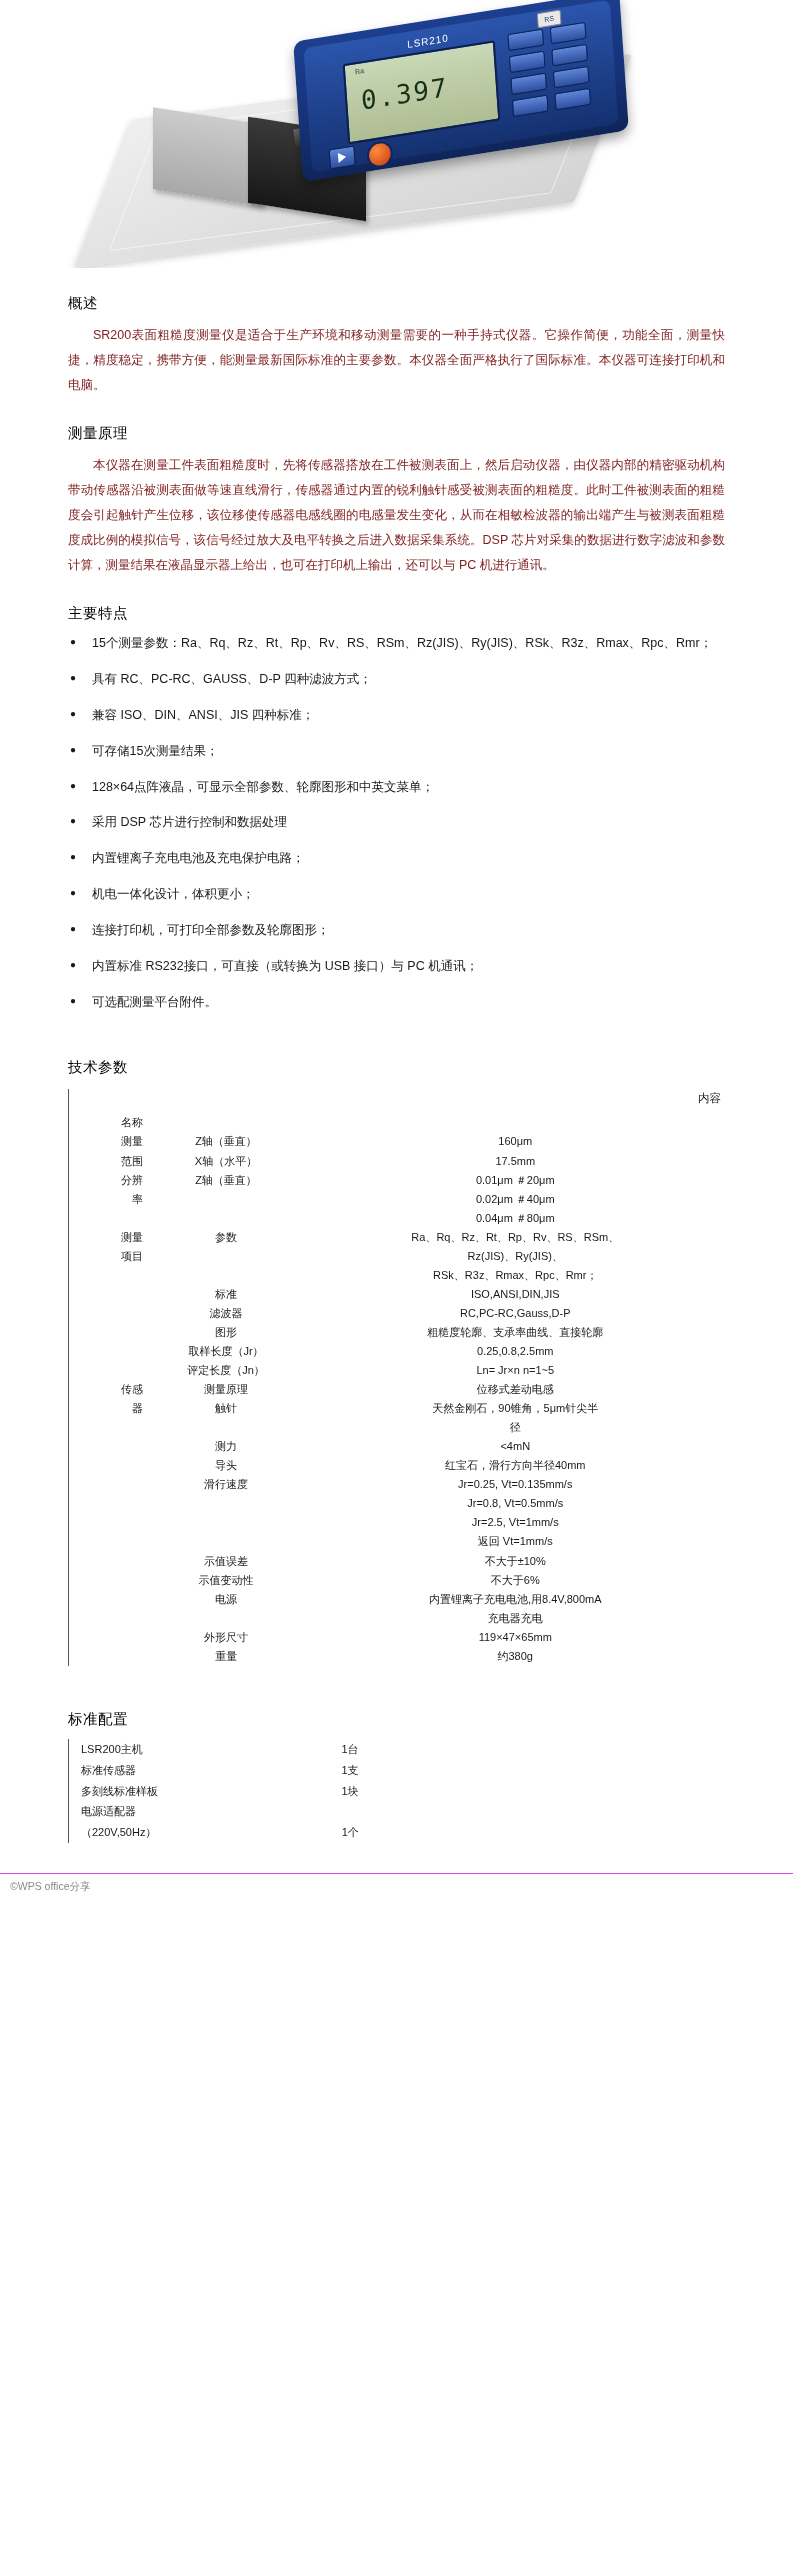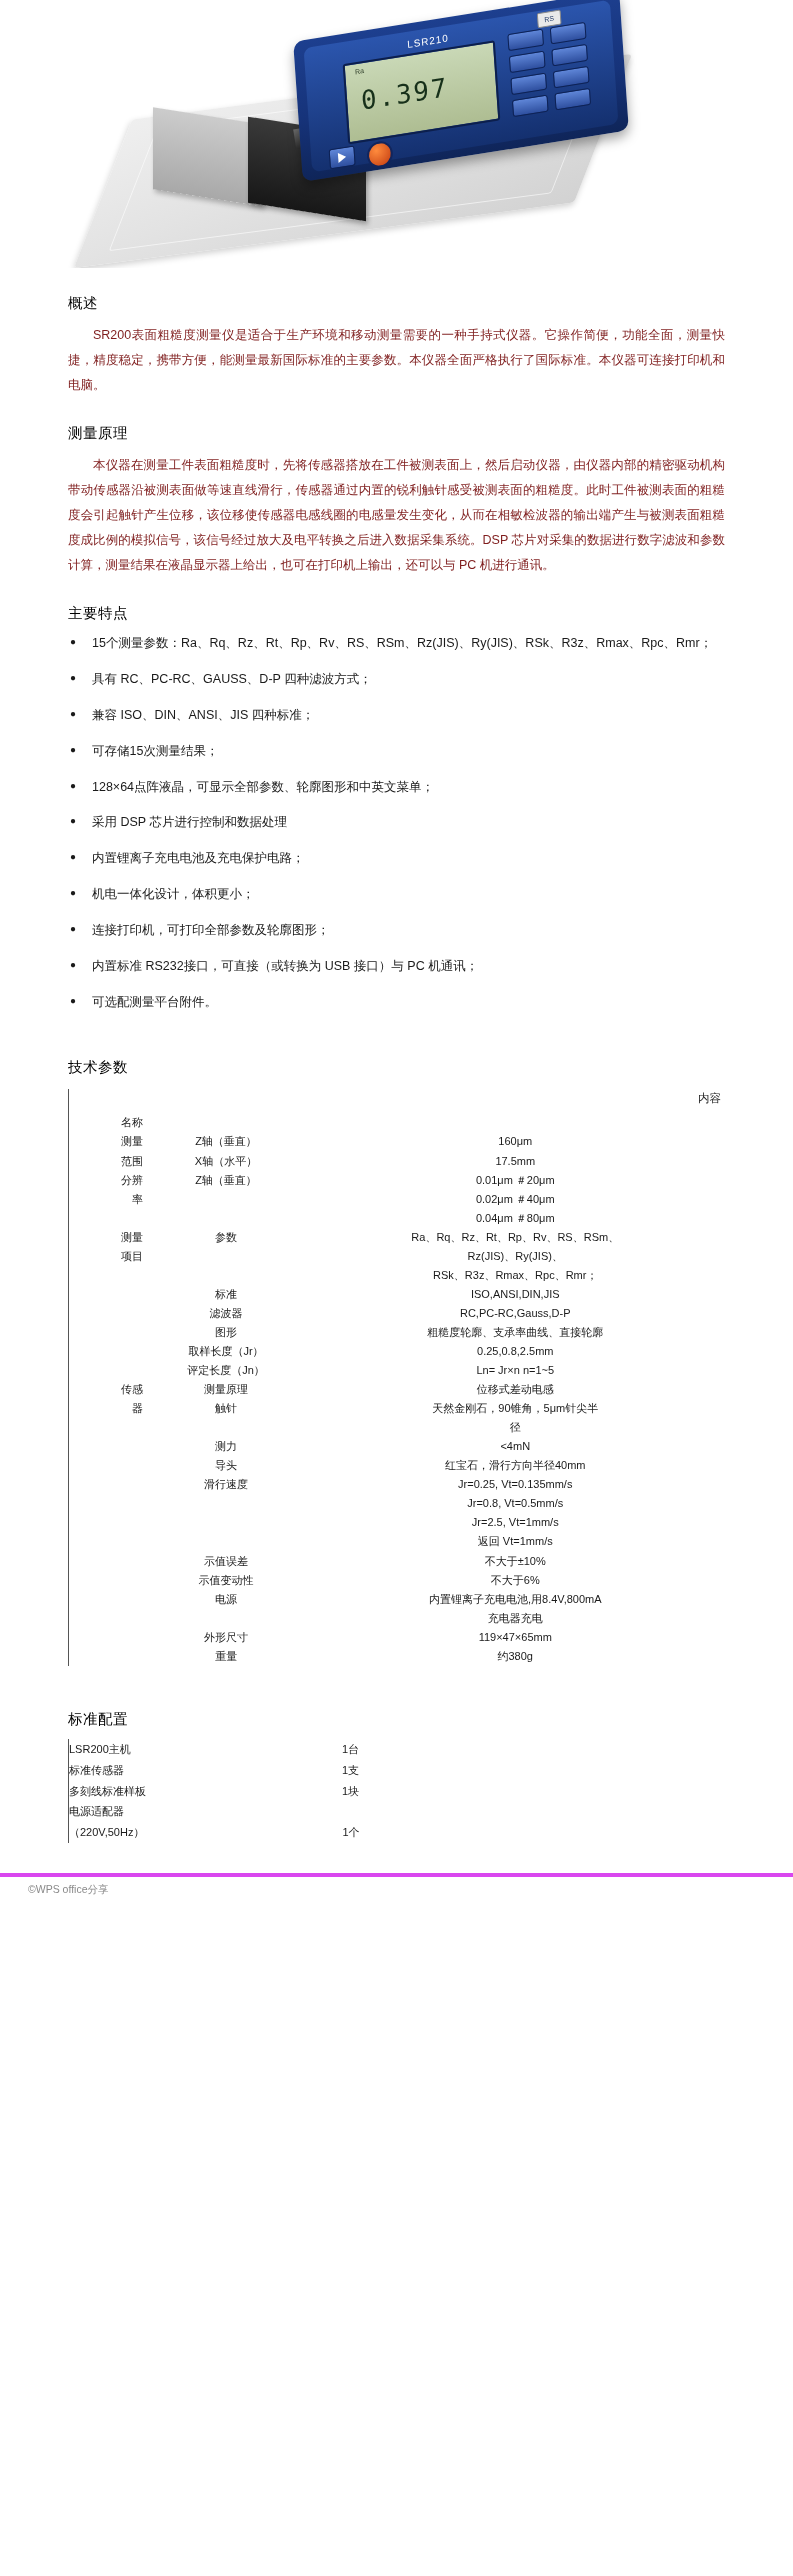--- a/index.html
+++ b/index.html
@@ -286,36 +286,36 @@
   .nolead { border-left: none; }
 
   
   table.config {
     border-collapse: collapse;
     font-size: 11px;
     line-height: 1.9;
     margin-top: 8px;
   }
   table.config td {
-    padding: 0 0;
+    padding: 0 12px;
     vertical-align: top;
   }
   td.cfg-name {
     width: 200px;
     border-left: 1px solid #555;
     padding-left: 8px;
   }
-  td.cfg-qty { width: 90px; text-align: right; }
+  td.cfg-qty { width: 90px; text-align: center; }
 
   .footer {
     margin-top: 30px;
-    padding: 6px 0 14px 28px;
+    padding: 6px 0 14px 10px;
     font-size: 10.5px;
     color: #8a8a8a;
-    border-top: 4px solid #d946ef;
+    border-top: 1px solid #d946ef;
   }
 </style>
 </head>
 <body>
 
 <div class="page">
 
   <div class="photo-wrap">
     <div class="photo">
       <div class="table-top"></div>

